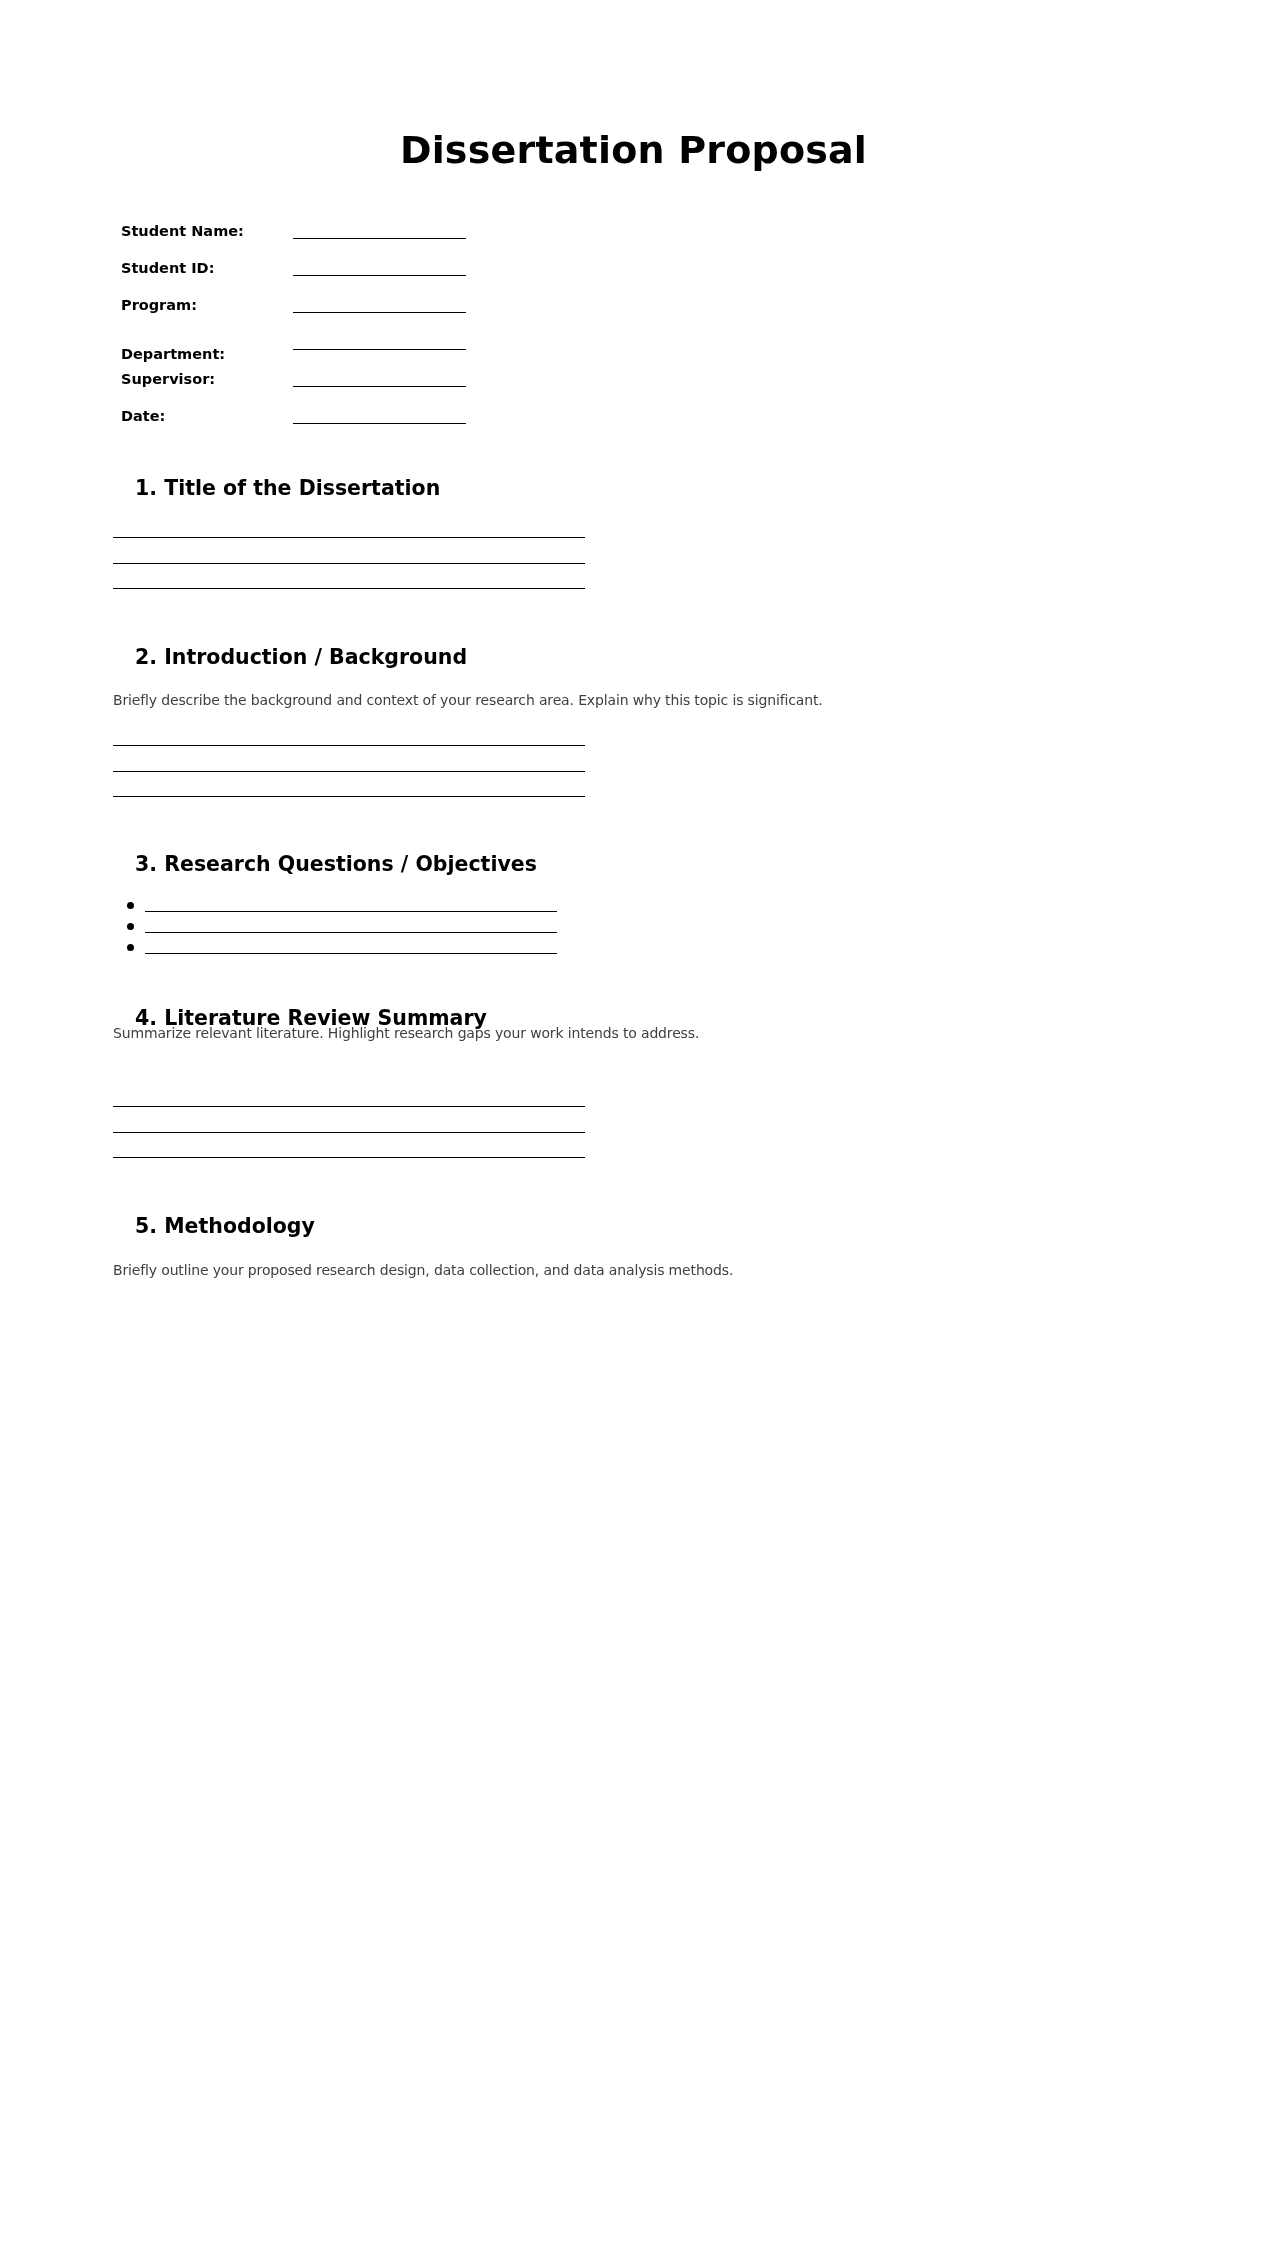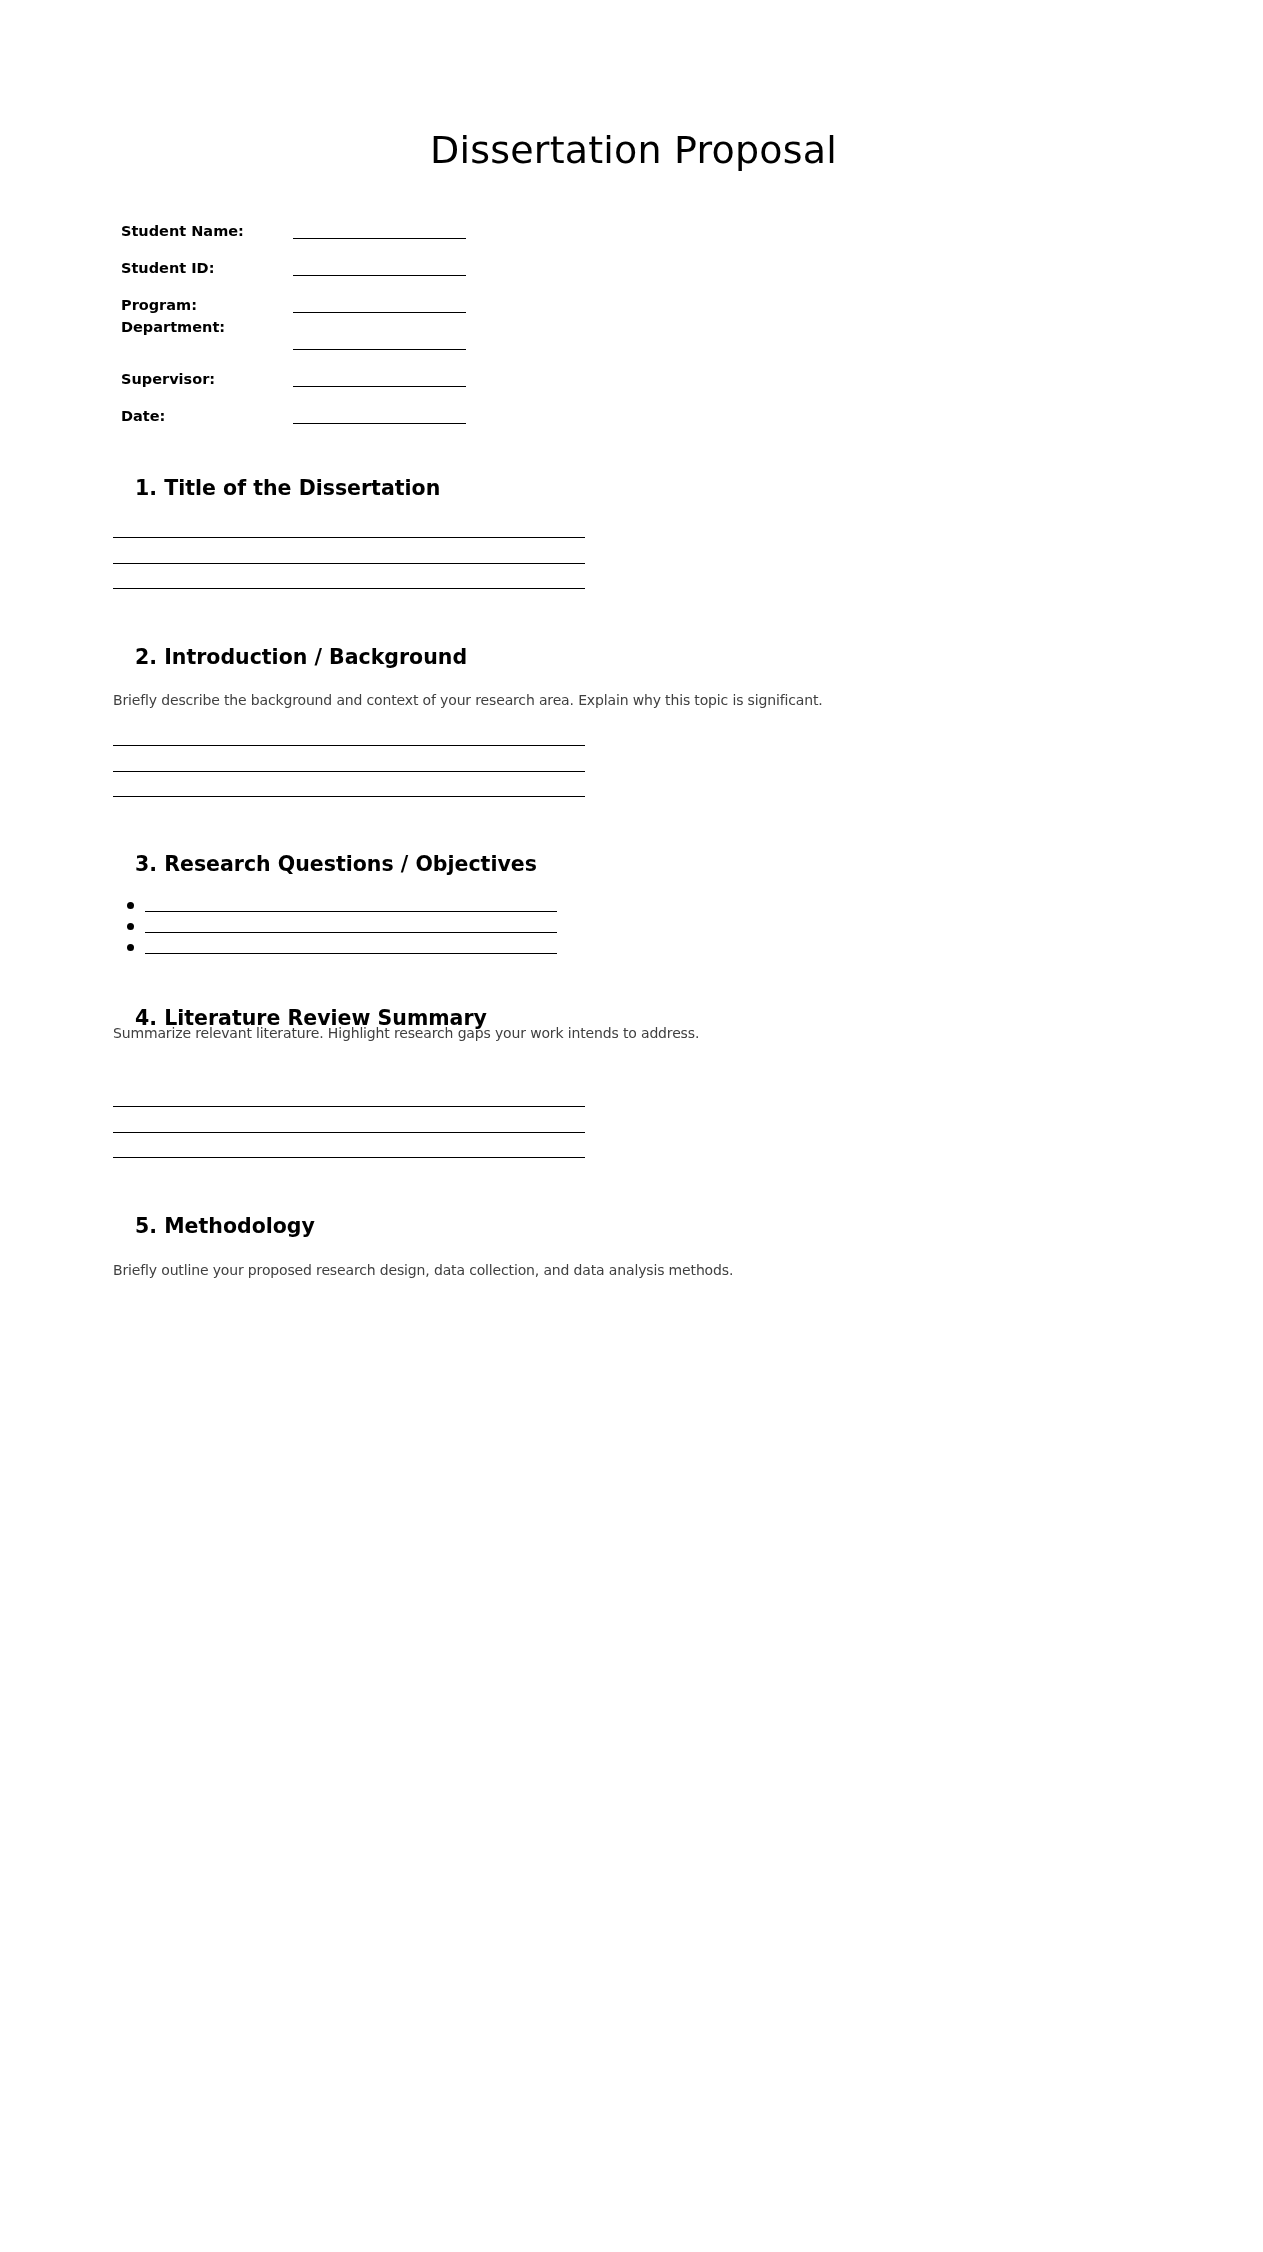--- a/index.html
+++ b/index.html
@@ -3,21 +3,21 @@
 <meta charset="utf-8">
 <style>
   html, body { margin: 0; padding: 0; background: #ffffff; }
   body {
     width: 1263px; height: 2252px; position: relative; overflow: hidden;
     font-family: "DejaVu Sans", sans-serif; color: #000000;
   }
   .abs { position: absolute; }
   .title {
     left: 0; width: 1263px; top: 126px; text-align: center;
-    font-size: 38px; font-weight: normal; letter-spacing: 0.2px; line-height: 48px;
+    font-size: 38px; font-weight: bold; letter-spacing: 0.2px; line-height: 48px;
     padding-left: 4px; box-sizing: border-box;
   }
   .field-label {
     left: 113px; font-size: 14.5px; font-weight: bold; line-height: 18px; margin-left: 8px;
   }
   .blank {
     overflow: hidden; white-space: nowrap; color: transparent;
     border-bottom: 1.3px solid #000; height: 0; line-height: 0; font-size: 1px;
   }
   .h2 {
@@ -39,21 +39,21 @@
 <div>
   <div class="abs field-label" style="top:222px">Student Name:</div>
   <div class="abs blank" style="left:293px; top:238px; width:173px">____________________</div>
 
   <div class="abs field-label" style="top:259px">Student ID:</div>
   <div class="abs blank" style="left:293px; top:275px; width:173px">____________________</div>
 
   <div class="abs field-label" style="top:296px">Program:</div>
   <div class="abs blank" style="left:293px; top:312px; width:173px">____________________</div>
 
-  <div class="abs field-label" style="top:318px">Department:</div>
+  <div class="abs field-label" style="top:345px">Department:</div>
   <div class="abs blank" style="left:293px; top:349px; width:173px">____________________</div>
 
   <div class="abs field-label" style="top:370px">Supervisor:</div>
   <div class="abs blank" style="left:293px; top:386px; width:173px">____________________</div>
 
   <div class="abs field-label" style="top:407px">Date:</div>
   <div class="abs blank" style="left:293px; top:423px; width:173px">____________________</div>
 </div>
 
 <div>

